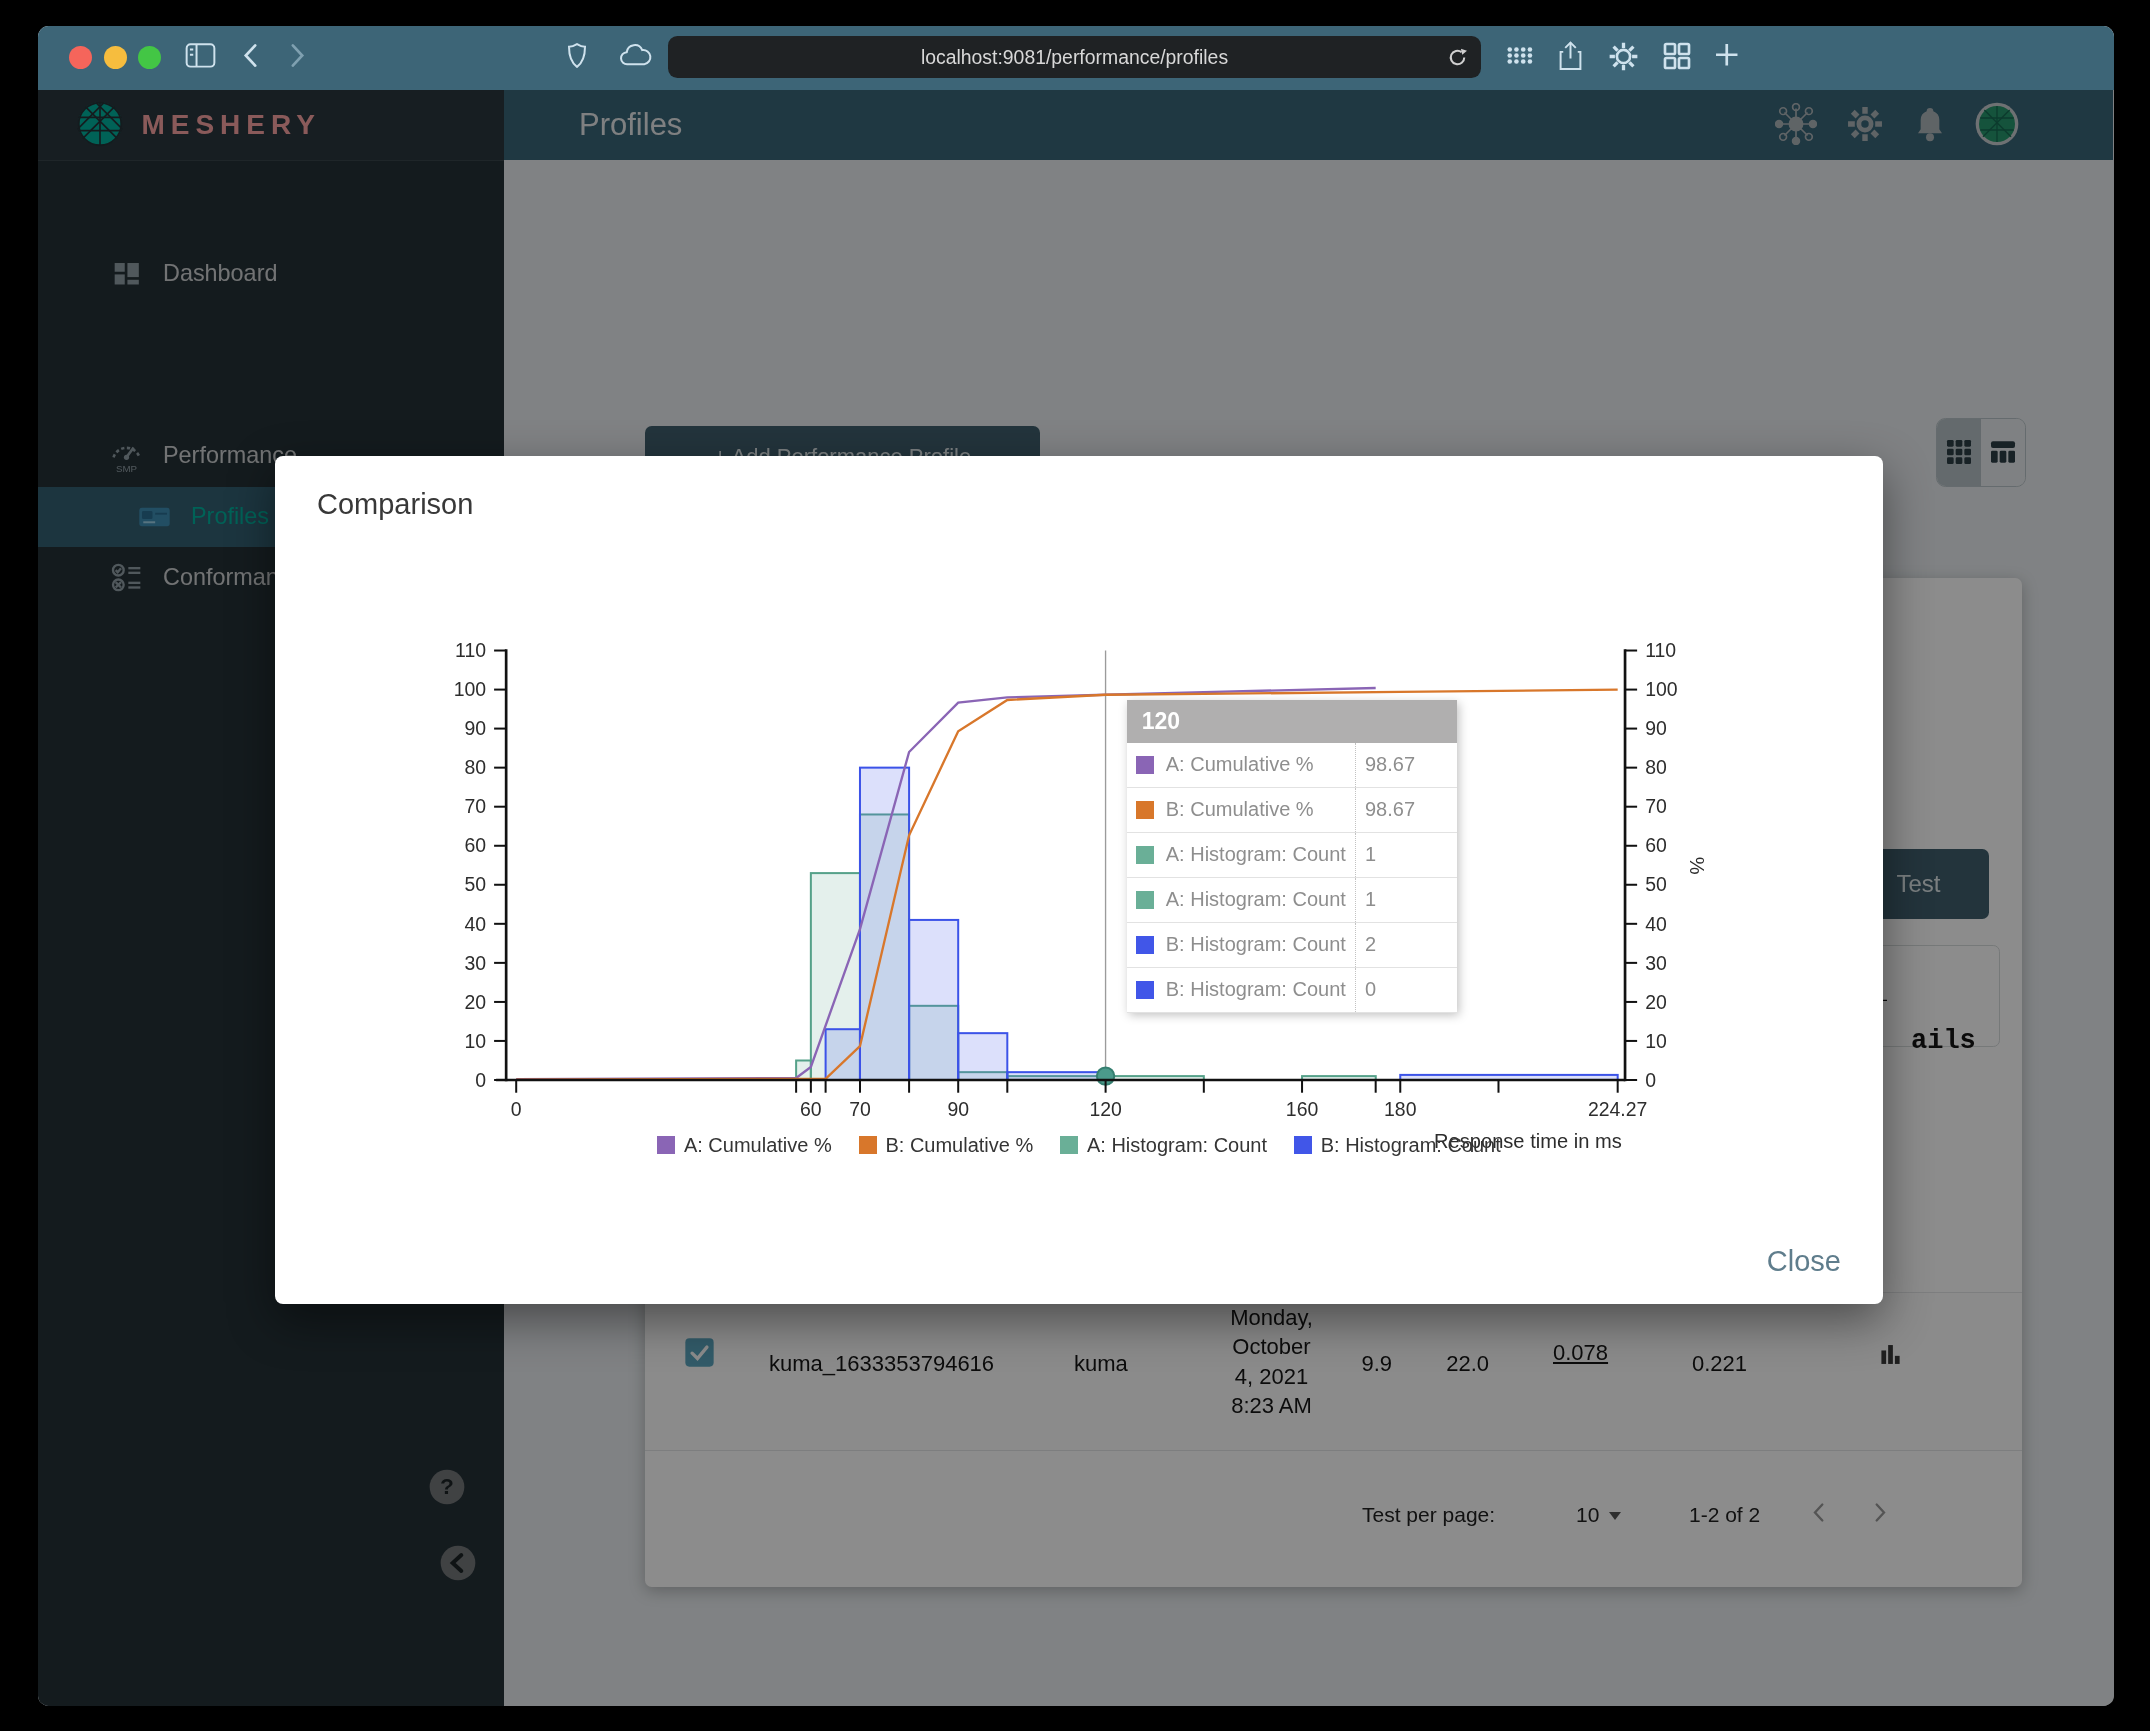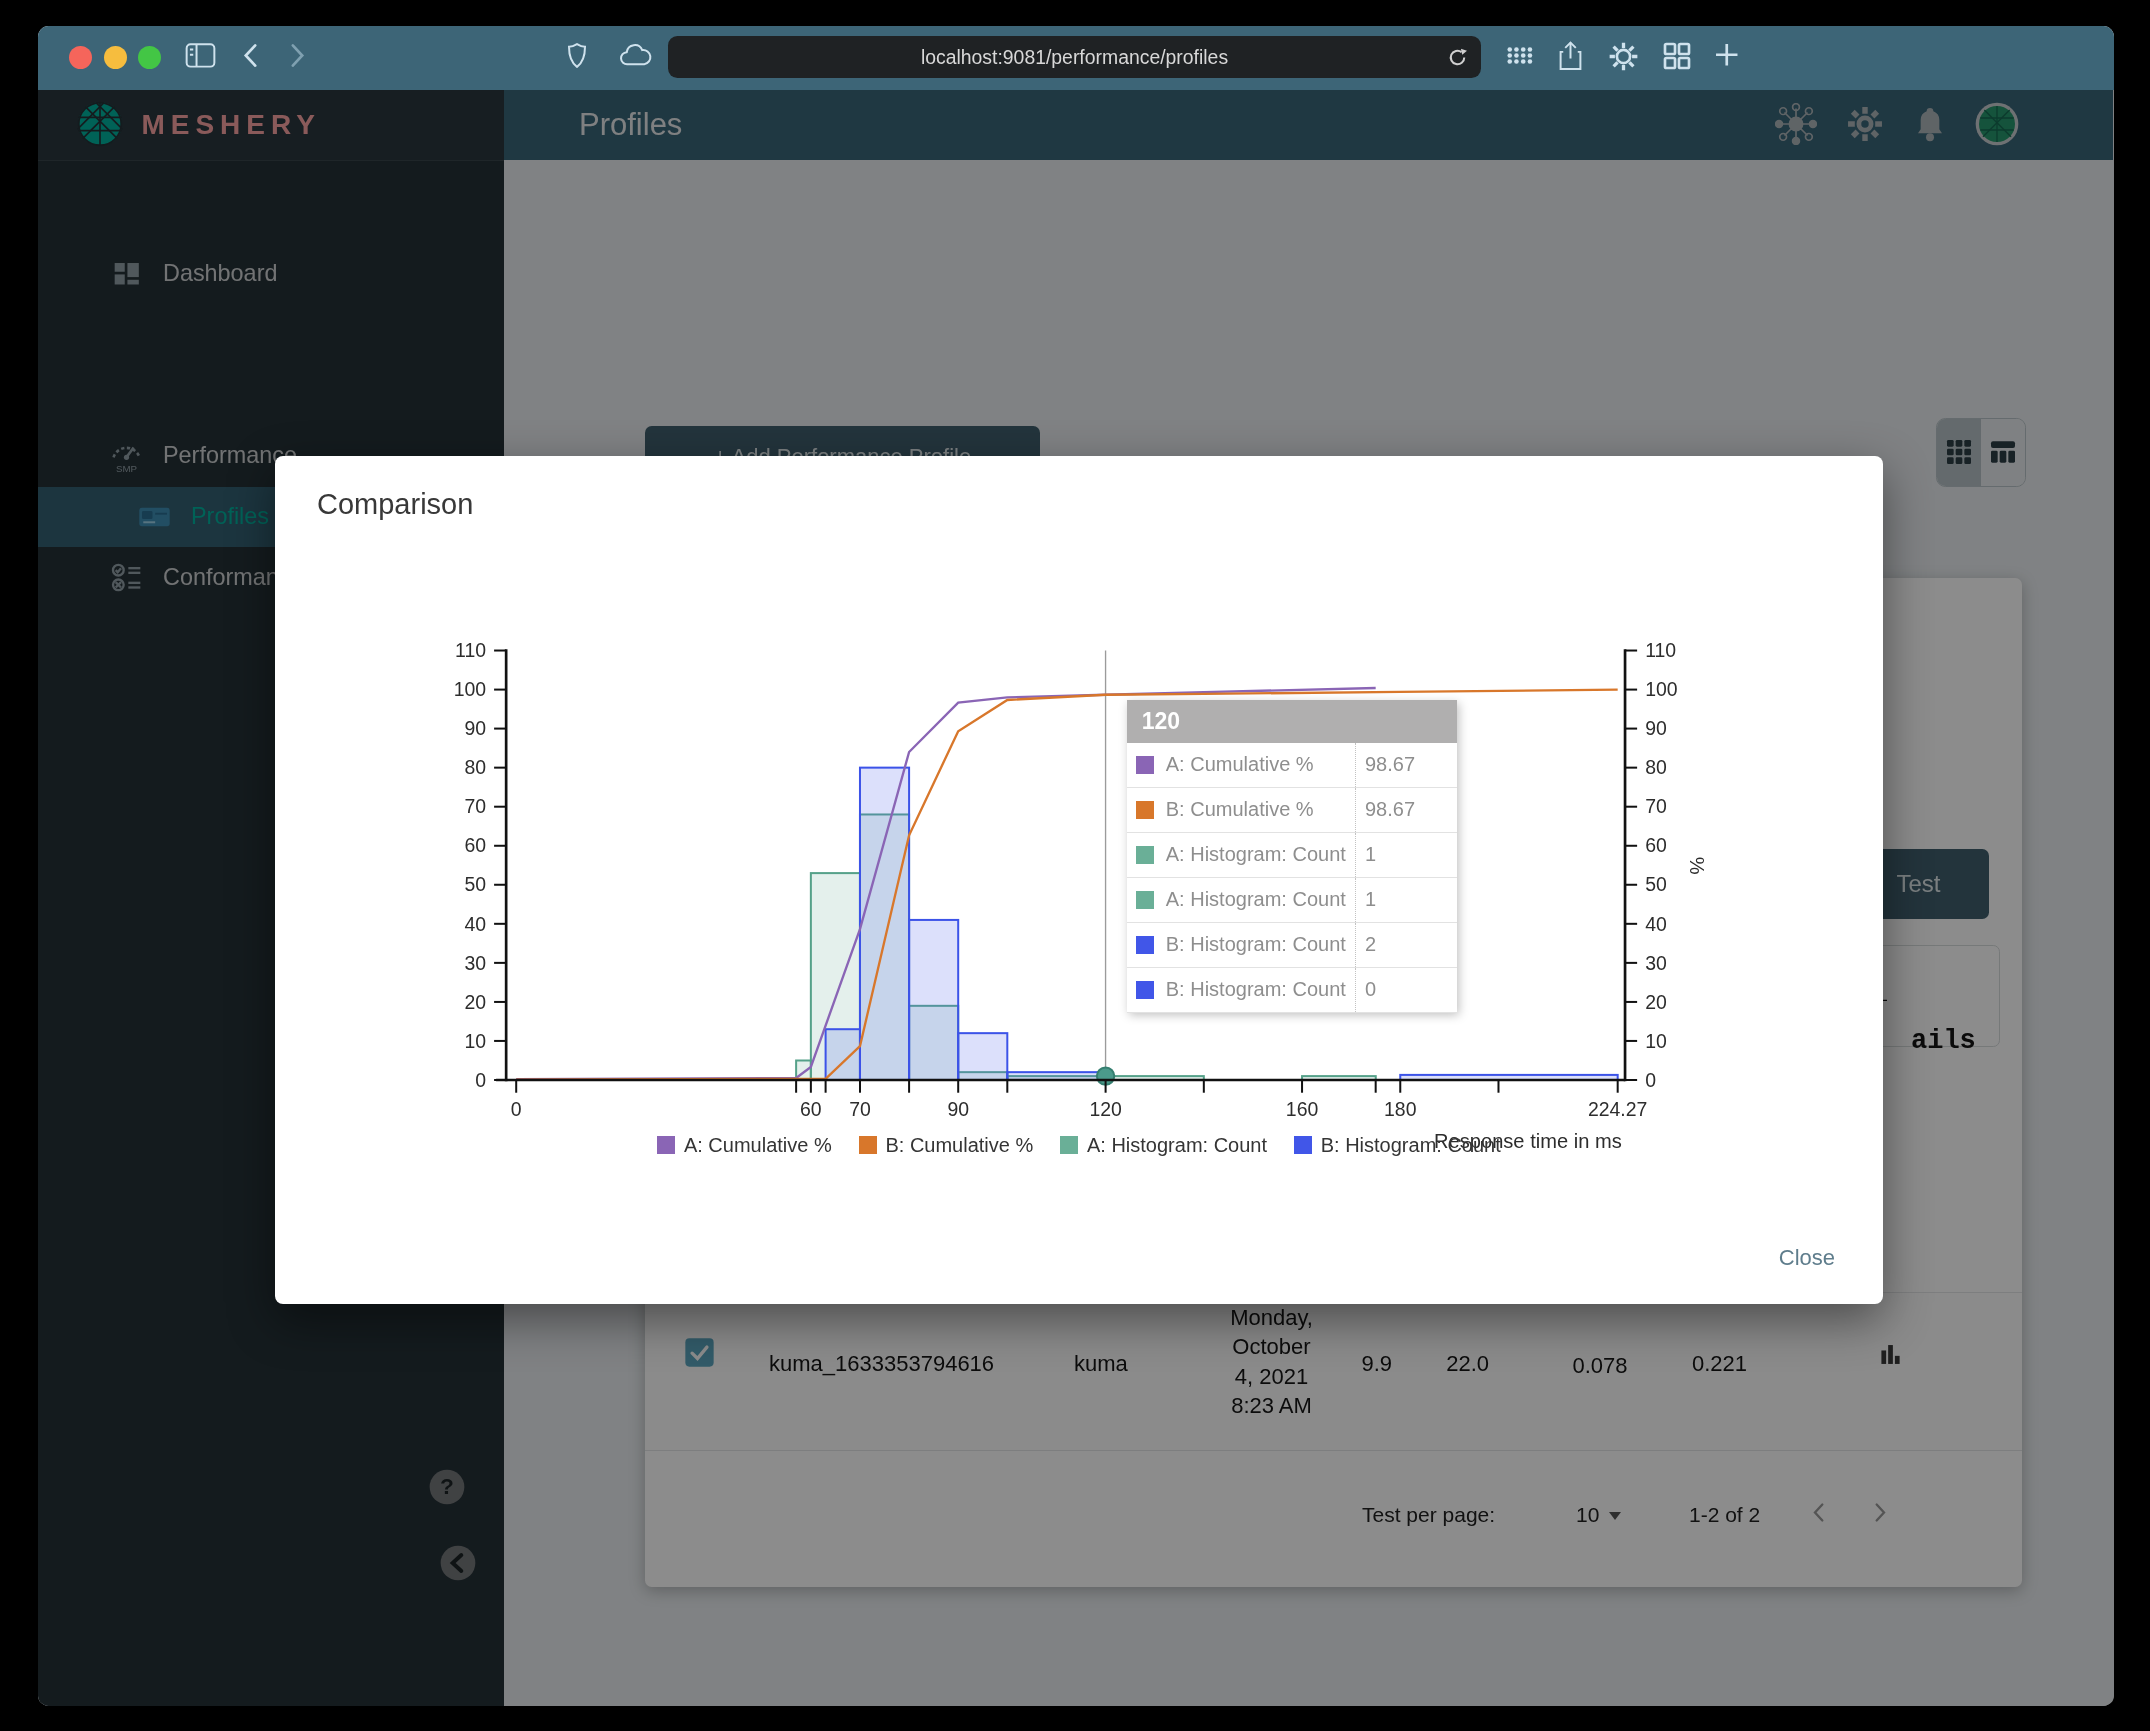--- a/index.html
+++ b/index.html
@@ -43,21 +43,21 @@
   .pag{position:absolute;top:54px;}
   #rpp-caret{display:inline-block;width:0;height:0;border-left:6.7px solid transparent;border-right:6.7px solid transparent;border-top:8px solid #555;margin-left:9.4px;vertical-align:middle;}
   
   #overlay{position:absolute;left:0;top:64px;width:100%;height:1617px;background:rgba(0,0,0,0.45);z-index:40;}
   #modal{position:absolute;left:237px;top:430px;width:1608px;height:848px;background:#fff;border-radius:8px;box-shadow:0 16px 47px rgba(0,0,0,0.45);z-index:50;}
   #modal-title{position:absolute;left:42px;top:32px;font-size:29px;color:#383838;}
   #chart{position:absolute;left:0;top:0;width:1608px;height:848px;}
   #legend{position:absolute;left:0;top:678px;width:100%;display:flex;justify-content:center;gap:27px;}
   .legend-item{display:flex;align-items:center;gap:8.7px;font-size:20px;color:#353535;}
   .legend-swatch{width:18px;height:18px;}
-  #close-btn{position:absolute;right:48px;top:789px;font-size:22px;color:#5f7d8c;margin-left:12px;}
+  #close-btn{position:absolute;right:42px;top:789px;font-size:29px;color:#5f7d8c;margin-left:12px;}
   
   #tooltip{position:absolute;left:852px;top:244px;width:330px;box-shadow:2px 3.3px 9.4px rgba(0,0,0,0.25);z-index:55;}
   #tooltip-header{height:43px;background:#b0afaf;color:#fff;font-size:23px;font-weight:bold;display:flex;align-items:center;padding-left:14.7px;}
   .tt-row{height:44px;background:#fff;border-bottom:0.7px solid #e2e2e2;display:flex;align-items:center;}
   .tt-label{flex:1;display:flex;align-items:center;gap:11.4px;padding-left:9.4px;font-size:20px;color:#8e8e8e;white-space:nowrap;}
   .tt-swatch{width:18px;height:18px;flex:0 0 18px;}
   .tt-value{width:92px;align-self:stretch;display:flex;align-items:center;border-left:1.3px dotted #c2c2c2;padding-left:9.4px;font-size:20px;color:#8e8e8e;}
 </style>
 </head>
 <body>
@@ -357,21 +357,21 @@
             </svg>
         </span>
         <span class="rowtext" style="left:124px;top:58px;">kuma_1633353794616</span>
         <span class="rowtext" style="left:429px;top:58px;">kuma</span>
         <span class="rowtext" id="row-date" style="left:573px;top:10px;width:107px;">Monday,
 October
 4, 2021
 8:23 AM</span>
         <span class="rowtext" style="left:680px;top:58px;width:67px;text-align:right;">9.9</span>
         <span class="rowtext" style="left:764px;top:58px;width:80px;text-align:right;">22.0</span>
-        <span class="rowtext" style="left:908px;top:60px;width:94px;text-align:center;">0.078</span>
+        <span class="rowtext" style="left:908px;top:47px;width:94px;text-align:left;text-decoration:underline;">0.078</span>
         <span class="rowtext" style="left:1008px;top:58px;width:94px;text-align:right;">0.221</span>
         <span class="abs" style="left:1231px;top:48px;">
           <svg width="27" height="27" viewBox="0 0 40 40">
               <g fill="#3a3a3a">
                 <rect x="8" y="14" width="7" height="20"></rect>
                 <rect x="18" y="6" width="7" height="28"></rect>
                 <rect x="28" y="22" width="7" height="12"></rect>
               </g>
             </svg>
         </span>

